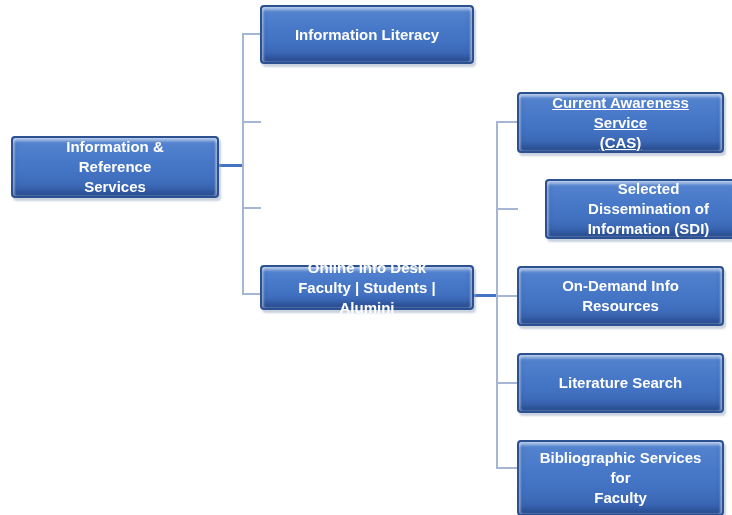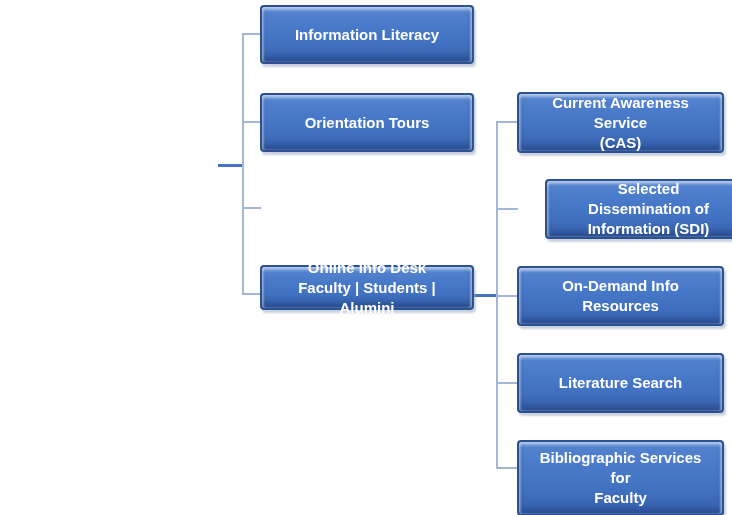--- a/index.html
+++ b/index.html
@@ -59,27 +59,28 @@
   <div class="connector" style="left:242px; top:293px; width:19px; height:2px;"></div>
 
   <div class="connector dark" style="left:474px; top:294px; width:24px; height:3px;"></div>
   <div class="connector" style="left:496px; top:121px; width:2px; height:348px;"></div>
   <div class="connector" style="left:496px; top:121px; width:22px; height:2px;"></div>
   <div class="connector" style="left:496px; top:208px; width:22px; height:2px;"></div>
   <div class="connector" style="left:496px; top:295px; width:22px; height:2px;"></div>
   <div class="connector" style="left:496px; top:382px; width:22px; height:2px;"></div>
   <div class="connector" style="left:496px; top:467px; width:22px; height:2px;"></div>
 
+  <div class="node" style="left:11px; top:136px; width:208px; height:62px;">Information &amp; Reference
+Services</div>
 
   <div class="node" style="left:260px; top:5px; width:214px; height:59px;">Information Literacy</div>
-  <div class="node" style="left:260px; top:93px; width:214px; height:59px;">Orientation Tours</div>
   <div class="node" style="left:260px; top:265px; width:214px; height:45px;">Online Info Desk
 Faculty | Students | Alumini</div>
 
-  <div class="node" style="left:517px; top:92px; width:207px; height:61px;">Current Awareness Service
+  <div class="node" style="left:517px; top:92px; width:207px; height:61px;text-decoration:underline;">Current Awareness Service
 (CAS)</div>
   <div class="node" style="left:517px; top:179px; width:207px; height:60px;margin-left:28px;">Selected Dissemination of
 Information (SDI)</div>
   <div class="node" style="left:517px; top:266px; width:207px; height:60px;">On-Demand Info
 Resources</div>
   <div class="node" style="left:517px; top:353px; width:207px; height:60px;">Literature Search</div>
   <div class="node" style="left:517px; top:440px; width:207px; height:76px;">Bibliographic Services for
 Faculty</div>
 
 </div>

